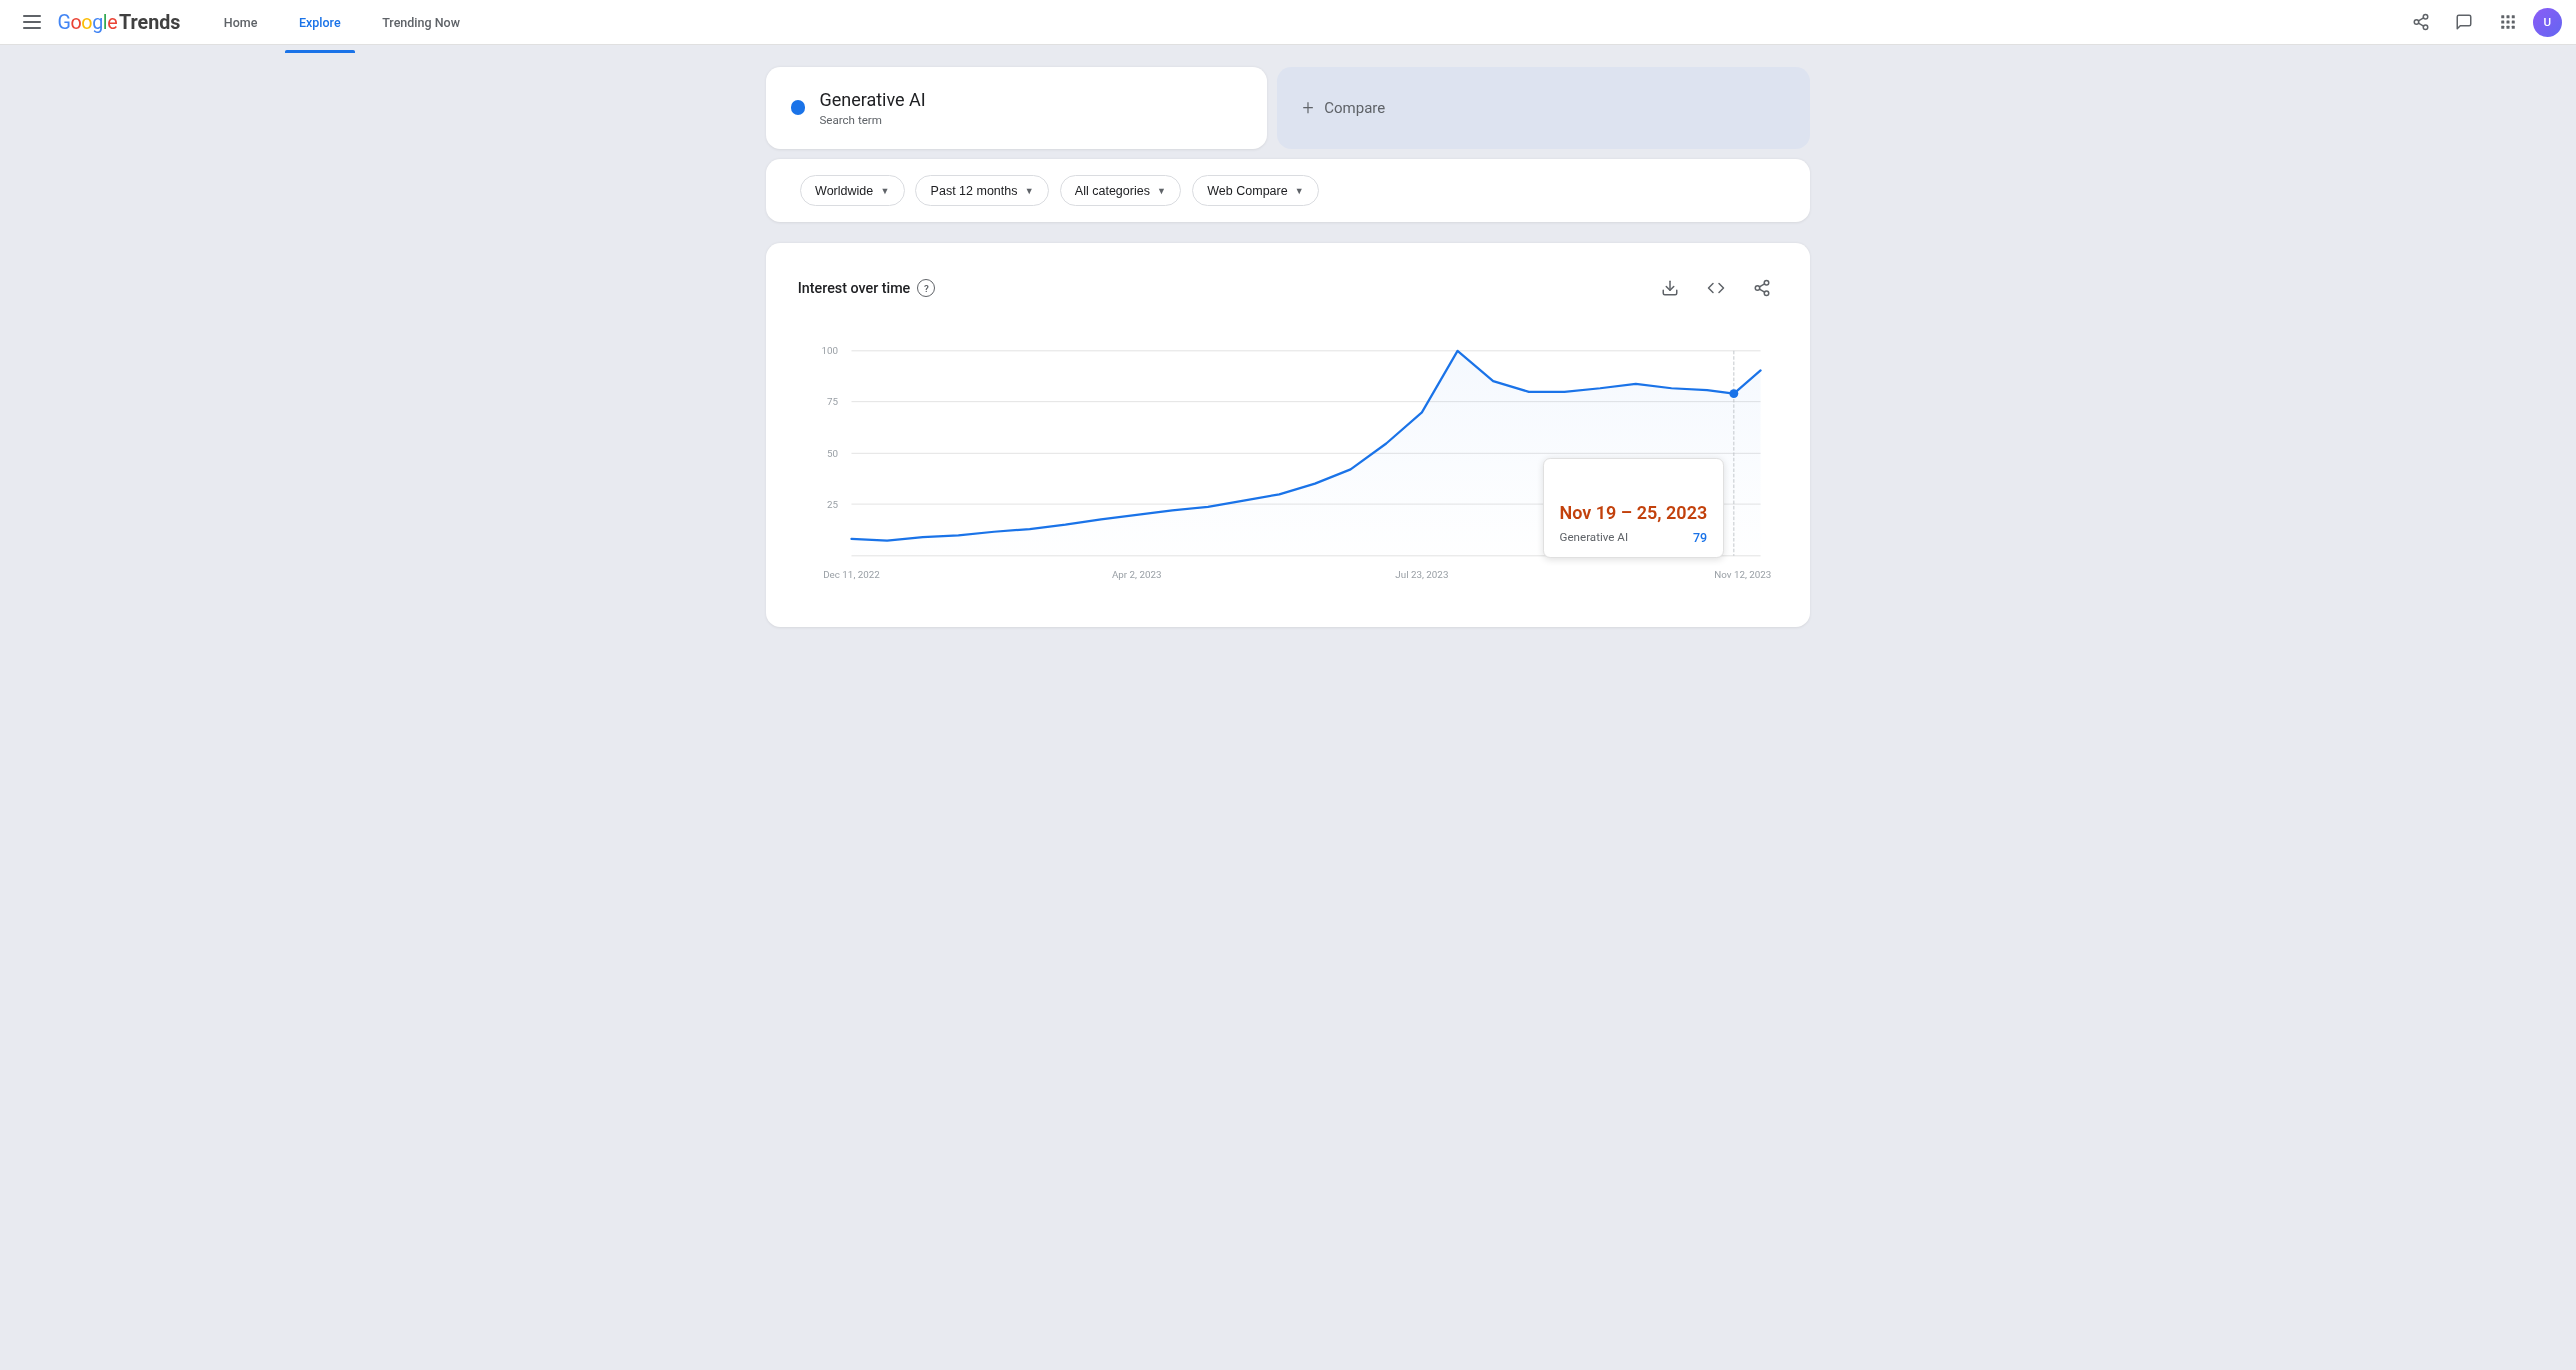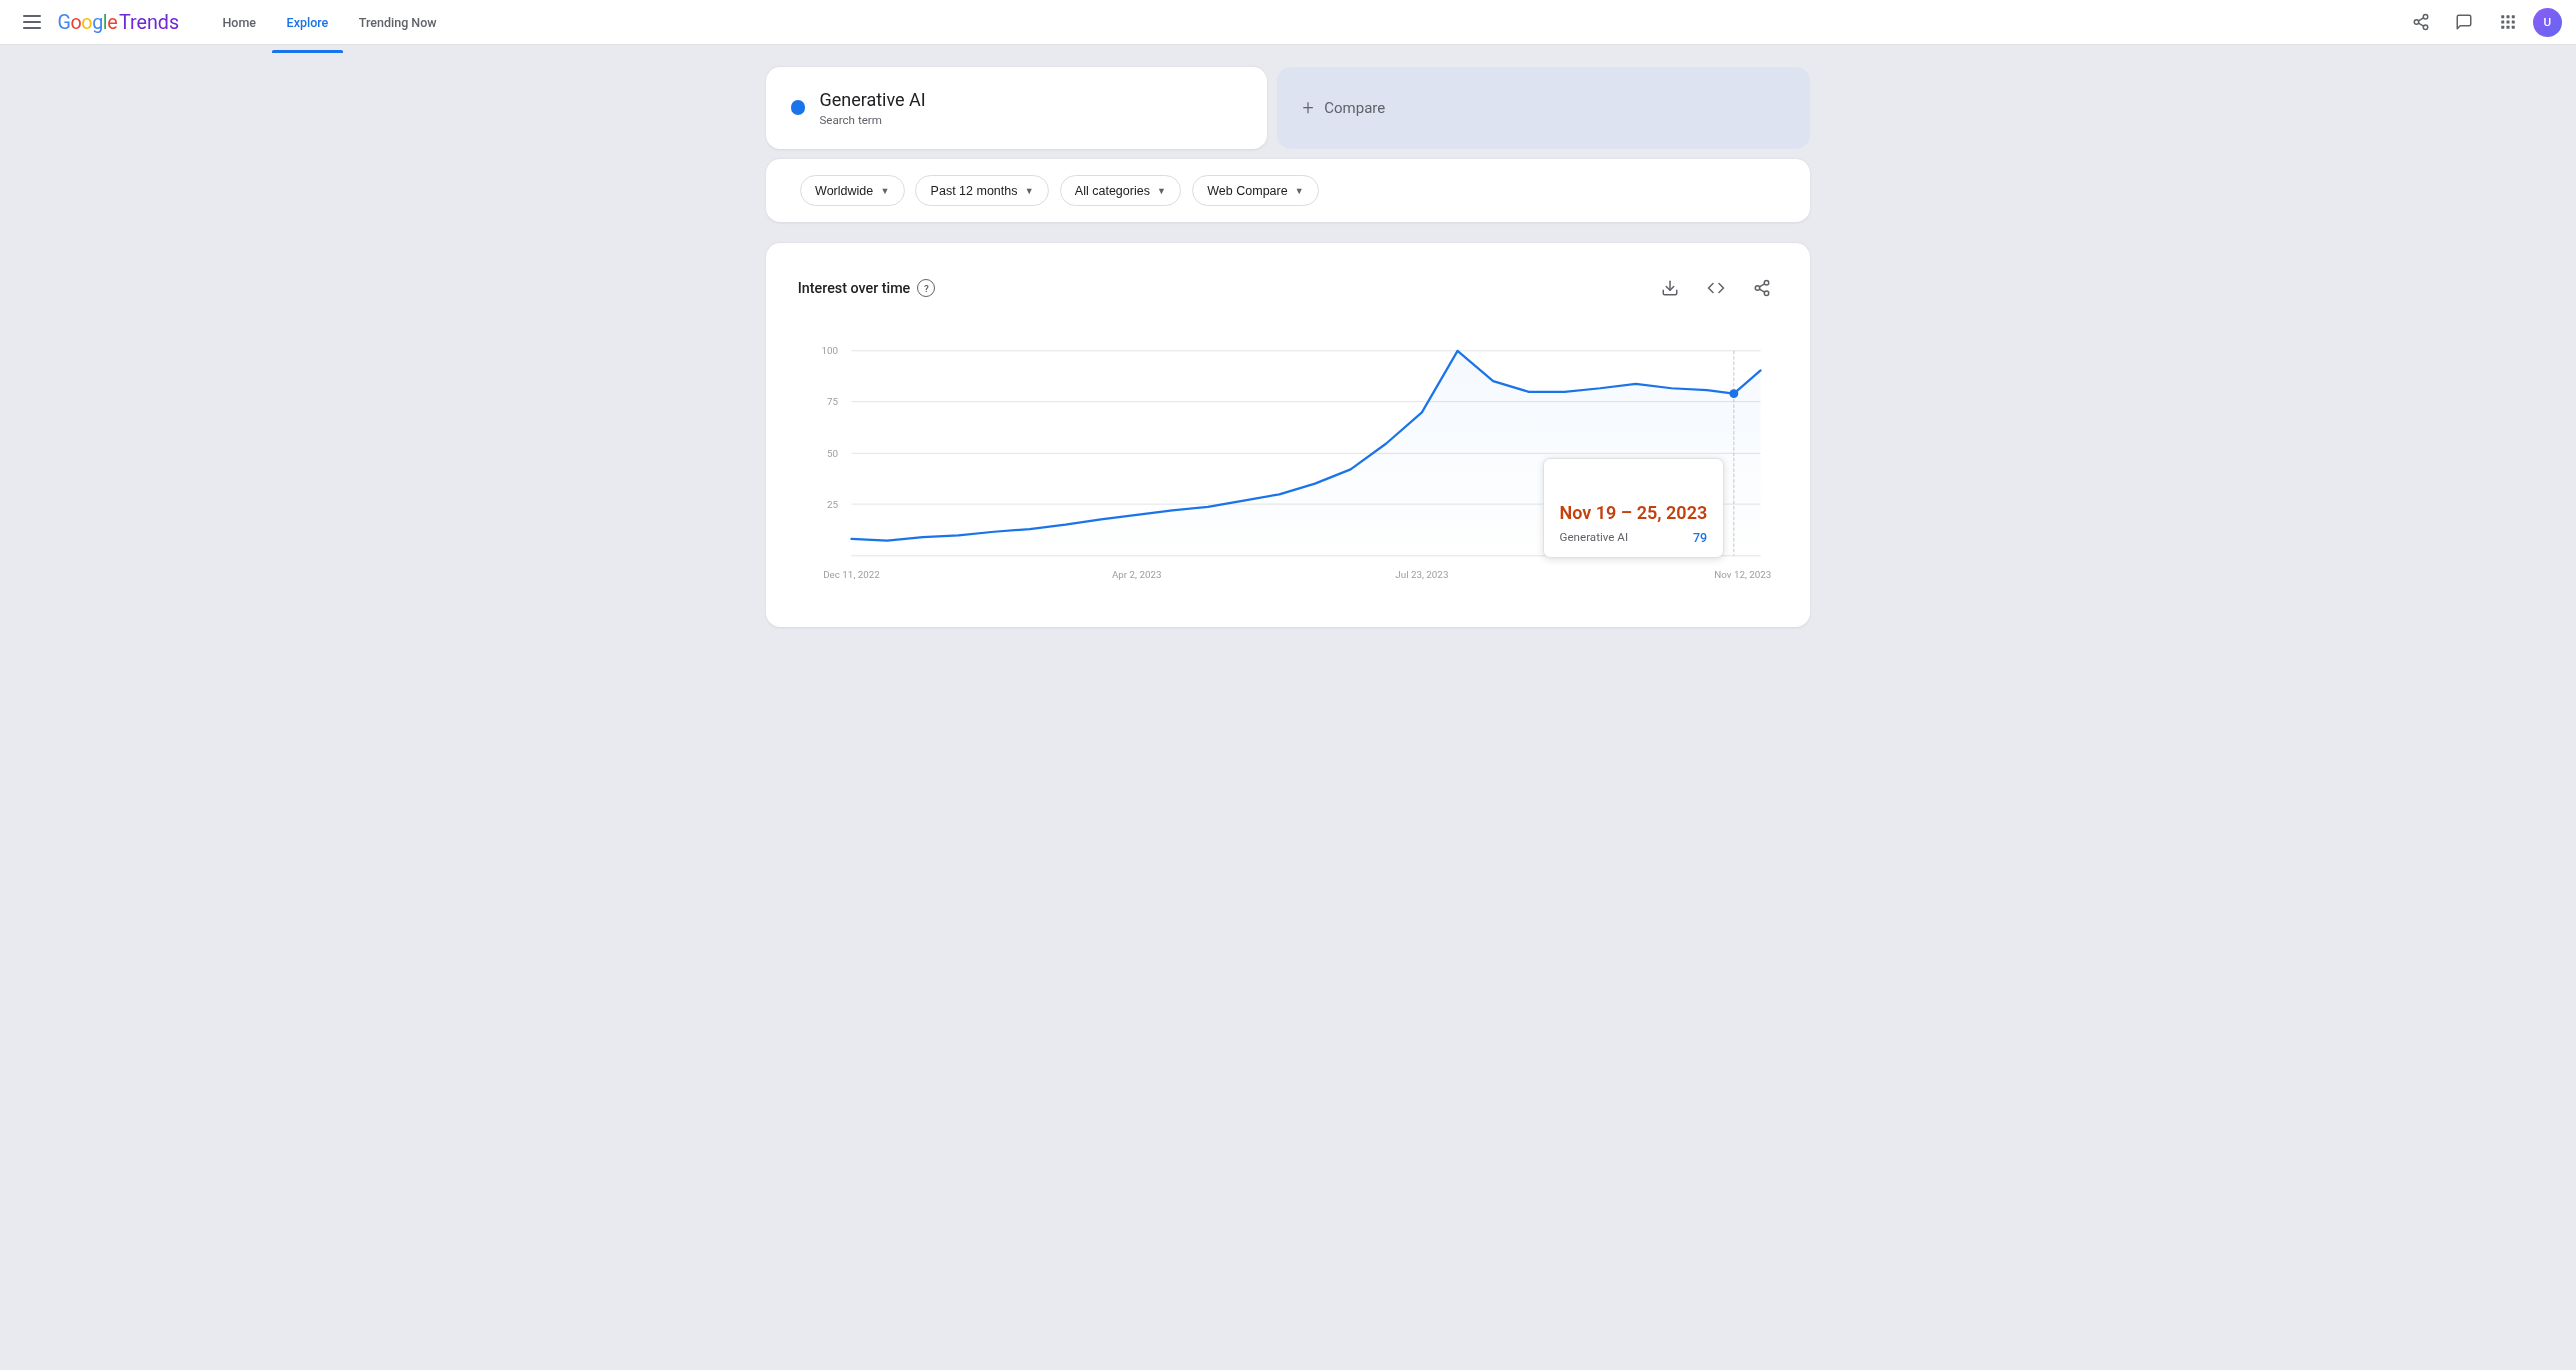--- a/index.html
+++ b/index.html
@@ -37,24 +37,24 @@
     .logo-google {
       font-size: 19.7px; font-weight: 400; letter-spacing: -0.4px;
     }
     .logo-g { color: #4285f4; }
     .logo-o1 { color: #ea4335; }
     .logo-o2 { color: #fbbc05; }
     .logo-g2 { color: #4285f4; }
     .logo-l { color: #34a853; }
     .logo-e { color: #ea4335; }
     .logo-trends {
-      font-size: 19.7px; font-weight: 400; color: #6d28d9; margin-left: 1.8px;
+      font-size: 19.7px; font-weight: 700; color: #404040; margin-left: 1.8px;
     }
     .nav-links {
-      display: flex; align-items: flex-start; gap: 2px; flex: 1;
+      display: flex; align-items: flex-start; gap: 13px; flex: 1;
     }
     .nav-link {
       padding: 7.2px 14.3px; border-radius: 3.6px; cursor: pointer;
       font-size: 12.5px; color: #5f6368; font-weight: 500;
       text-decoration: none; position: relative;
     }
     .nav-link.active { color: #1a73e8; }
     .nav-link.active::after {
       content: '';
       position: absolute;

